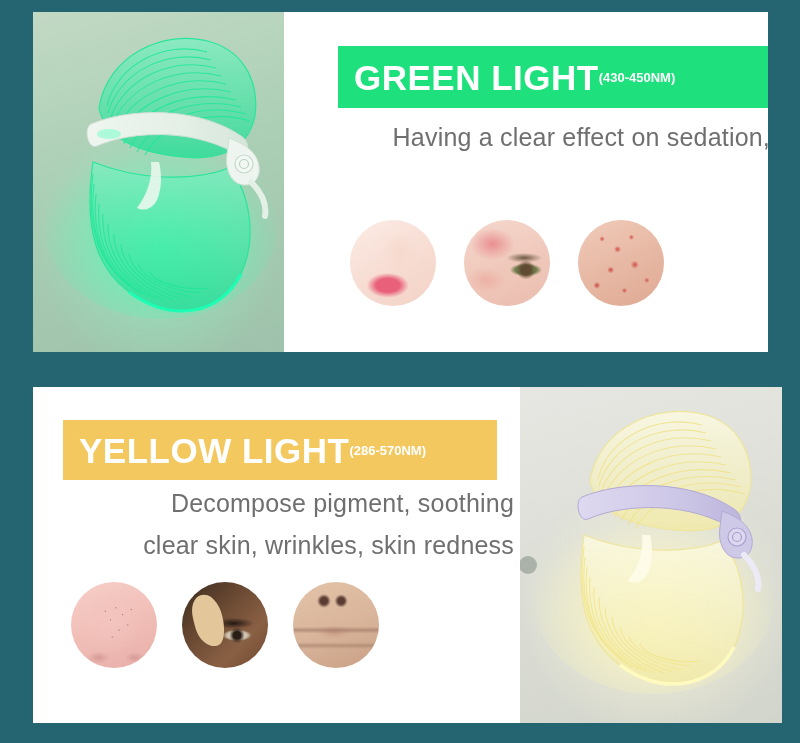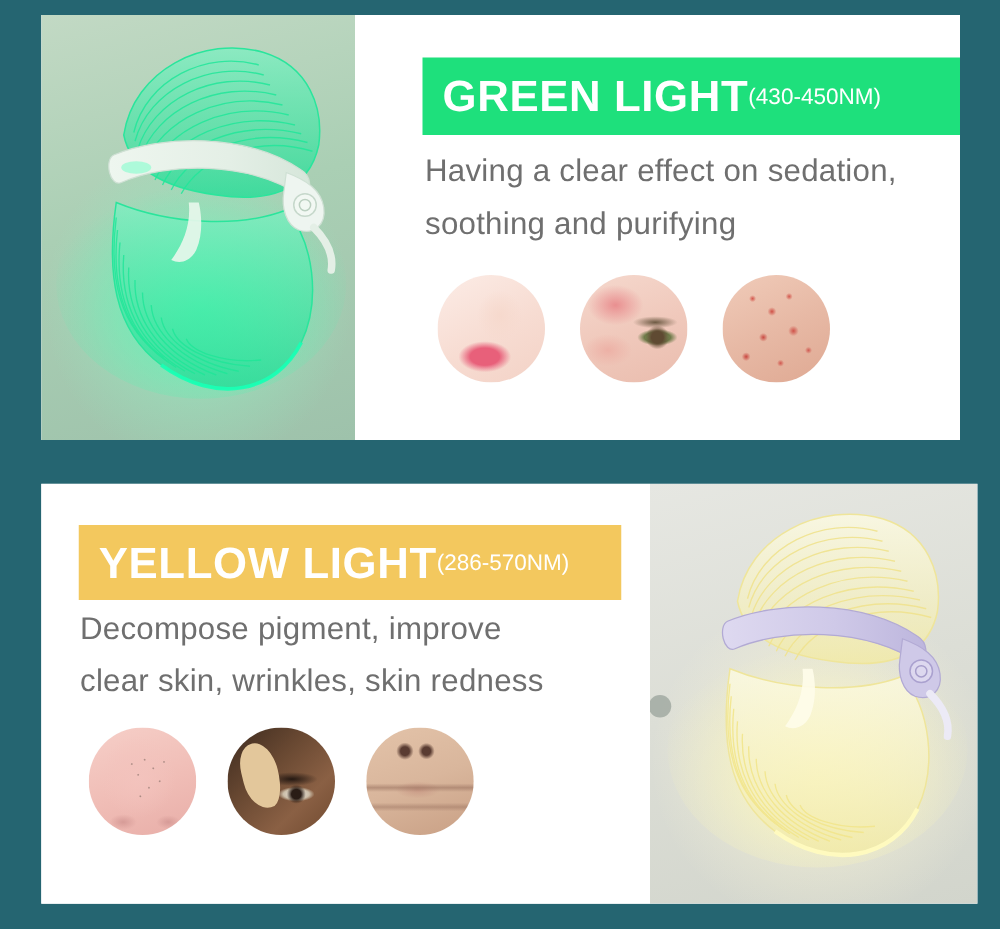--- a/index.html
+++ b/index.html
@@ -37,22 +37,22 @@
     color:#ffffff;
     white-space:nowrap;
   }
   .badge .title{
     font-size:35px;
     font-weight:700;
     letter-spacing:.5px;
     line-height:1;
   }
   .badge .wave{
-    font-size:18px;
-    font-weight:400;
+    font-size:13px;
+    font-weight:700;
     letter-spacing:0px;
     line-height:1;
   }
   #badge-green{
     left:54px;top:34px;width:433px;height:62px;
     background:#1ee07c;
     align-items:center;
   }
   #badge-yellow{
     left:30px;top:33px;width:434px;height:60px;
@@ -63,21 +63,21 @@
   
   .desc{
     position:absolute;
     color:#6f6f6f;
     font-size:25px;
     line-height:42px;
     letter-spacing:.2px;
   }
   #desc-green{left:56px;top:104px;width:430px;}
   #desc-yellow{left:31px;top:95px;width:450px;}
-  .desc div{white-space:nowrap;}
+  .desc div{white-space:nowrap;text-align:right;}
 
   
   .circles{position:absolute;display:flex;}
   #circles-green{left:66px;top:208px;gap:28px;}
   #circles-yellow{left:38px;top:195px;gap:25px;}
   .circ{
     width:86px;height:86px;border-radius:50%;
     overflow:hidden;position:relative;
     flex:0 0 auto;
   }
@@ -240,41 +240,40 @@
     </div>
 
     <div class="content">
       <div class="badge" id="badge-green">
         <span class="title">GREEN LIGHT</span>
         <span class="wave">(430-450NM)</span>
       </div>
 
       <div class="desc" id="desc-green">
         <div>Having a clear effect on sedation,</div>
-        <div>soothing and purifying</div>
       </div>
 
       <div class="circles" id="circles-green">
         <div class="circ sk-lips"></div>
         <div class="circ sk-eye-red"></div>
         <div class="circ sk-acne"></div>
       </div>
     </div>
   </div>
 
   <div class="card" id="card-yellow">
 
     <div class="content">
       <div class="badge" id="badge-yellow">
         <span class="title">YELLOW LIGHT</span>
         <span class="wave">(286-570NM)</span>
       </div>
 
       <div class="desc" id="desc-yellow">
-        <div>Decompose pigment, improve</div>
+        <div>Decompose pigment, soothing</div>
         <div>clear skin, wrinkles, skin redness</div>
       </div>
 
       <div class="circles" id="circles-yellow">
         <div class="circ sk-pores"></div>
         <div class="circ sk-patch"></div>
         <div class="circ sk-wrinkle"></div>
       </div>
     </div>
 

